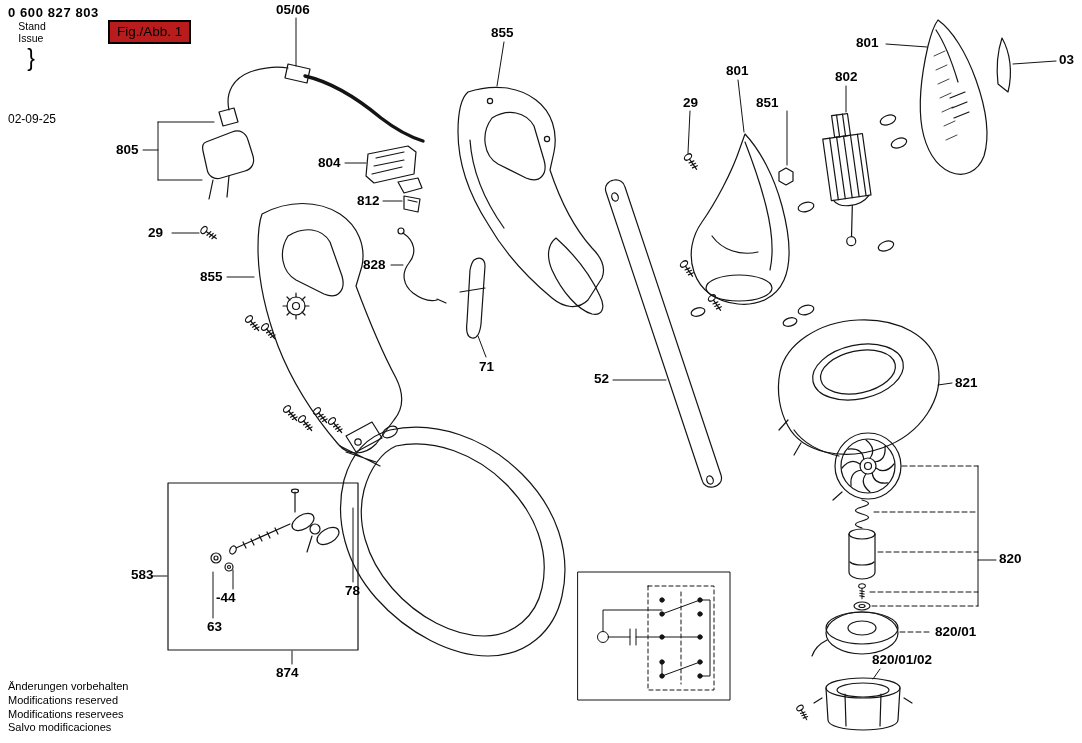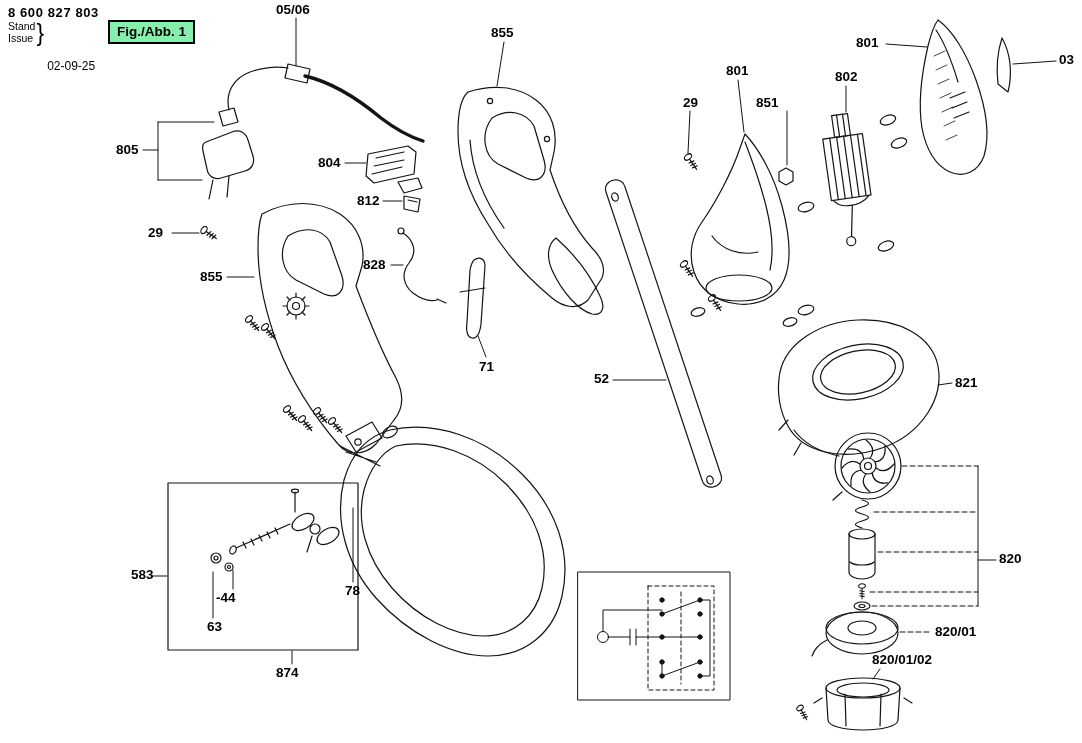--- a/index.html
+++ b/index.html
@@ -11,27 +11,27 @@
   .artwork { position:absolute; left:0; top:0; width:1082px; height:743px; }
   .labels-layer { position:absolute; left:0; top:0; width:934px; height:743px; pointer-events:none; }
   .part-label {
     position:absolute; font-weight:bold; font-size:13.5px; line-height:1;
     white-space:nowrap; color:#000;
   }
   .part-number {
     position:absolute; left:8px; top:5px; font-weight:bold; font-size:13px;
     letter-spacing:0.6px;
   }
-  .stand-issue { position:absolute; left:8px; top:20px; display:flex; align-items:flex-start; gap:1px; }
+  .stand-issue { position:absolute; left:8px; top:20px; display:flex; align-items:center; gap:1px;flex-direction:column; }
   .si-col { display:flex; flex-direction:column; font-size:10.5px; line-height:1.15; }
   .si-brace { font-size:23px; font-weight:400; margin:0 2px 0 0; transform:scaleY(1.05); }
   .si-date { font-size:12px;margin-top:39px; }
   .fig-box {
     position:absolute; left:108px; top:20px; border:2.5px solid #000;
-    padding:2px 7px 3px 7px; font-weight:bold; font-size:13.5px; background:#86efac;
+    padding:2px 7px 3px 7px; font-weight:normal; font-size:13.5px; background:#b91c1c;
   }
   .footer { position:absolute; left:8px; top:680px; font-size:11px; line-height:1.25; }
 </style>
 </head>
 <body>
 
 <div class="page">
 
   <svg class="artwork" viewBox="0 0 1082 743" fill="none" stroke="#141414" stroke-width="1.2" stroke-linecap="round" stroke-linejoin="round">
 
@@ -315,25 +315,31 @@
       <div class="part-label" style="left: 999px; top: 552px;">820</div>
       <div class="part-label" style="left: 131px; top: 568px;">583</div>
       <div class="part-label" style="left: 216px; top: 591px;">-44</div>
       <div class="part-label" style="left: 207px; top: 620px;">63</div>
       <div class="part-label" style="left: 345px; top: 584px;">78</div>
       <div class="part-label" style="left: 276px; top: 666px;">874</div>
       <div class="part-label" style="left: 935px; top: 625px;">820/01</div>
       <div class="part-label" style="left: 872px; top: 653px;">820/01/02</div>
     </div>
 
-  <div class="part-number">8 600 827 803</div>
+  <div class="part-number">0 600 827 803</div>
   <div class="stand-issue">
     <div class="si-col">
       <span>Stand</span>
       <span>Issue</span>
     </div>
     <span class="si-brace">}</span>
     <span class="si-date">02-09-25</span>
   </div>
   <div class="fig-box">Fig./Abb. 1</div>
 
+  <div class="footer">
+    <div>Änderungen vorbehalten</div>
+    <div>Modifications reserved</div>
+    <div>Modifications reservees</div>
+    <div>Salvo modificaciones</div>
+  </div>
 
 </div>
 
 </body></html>

